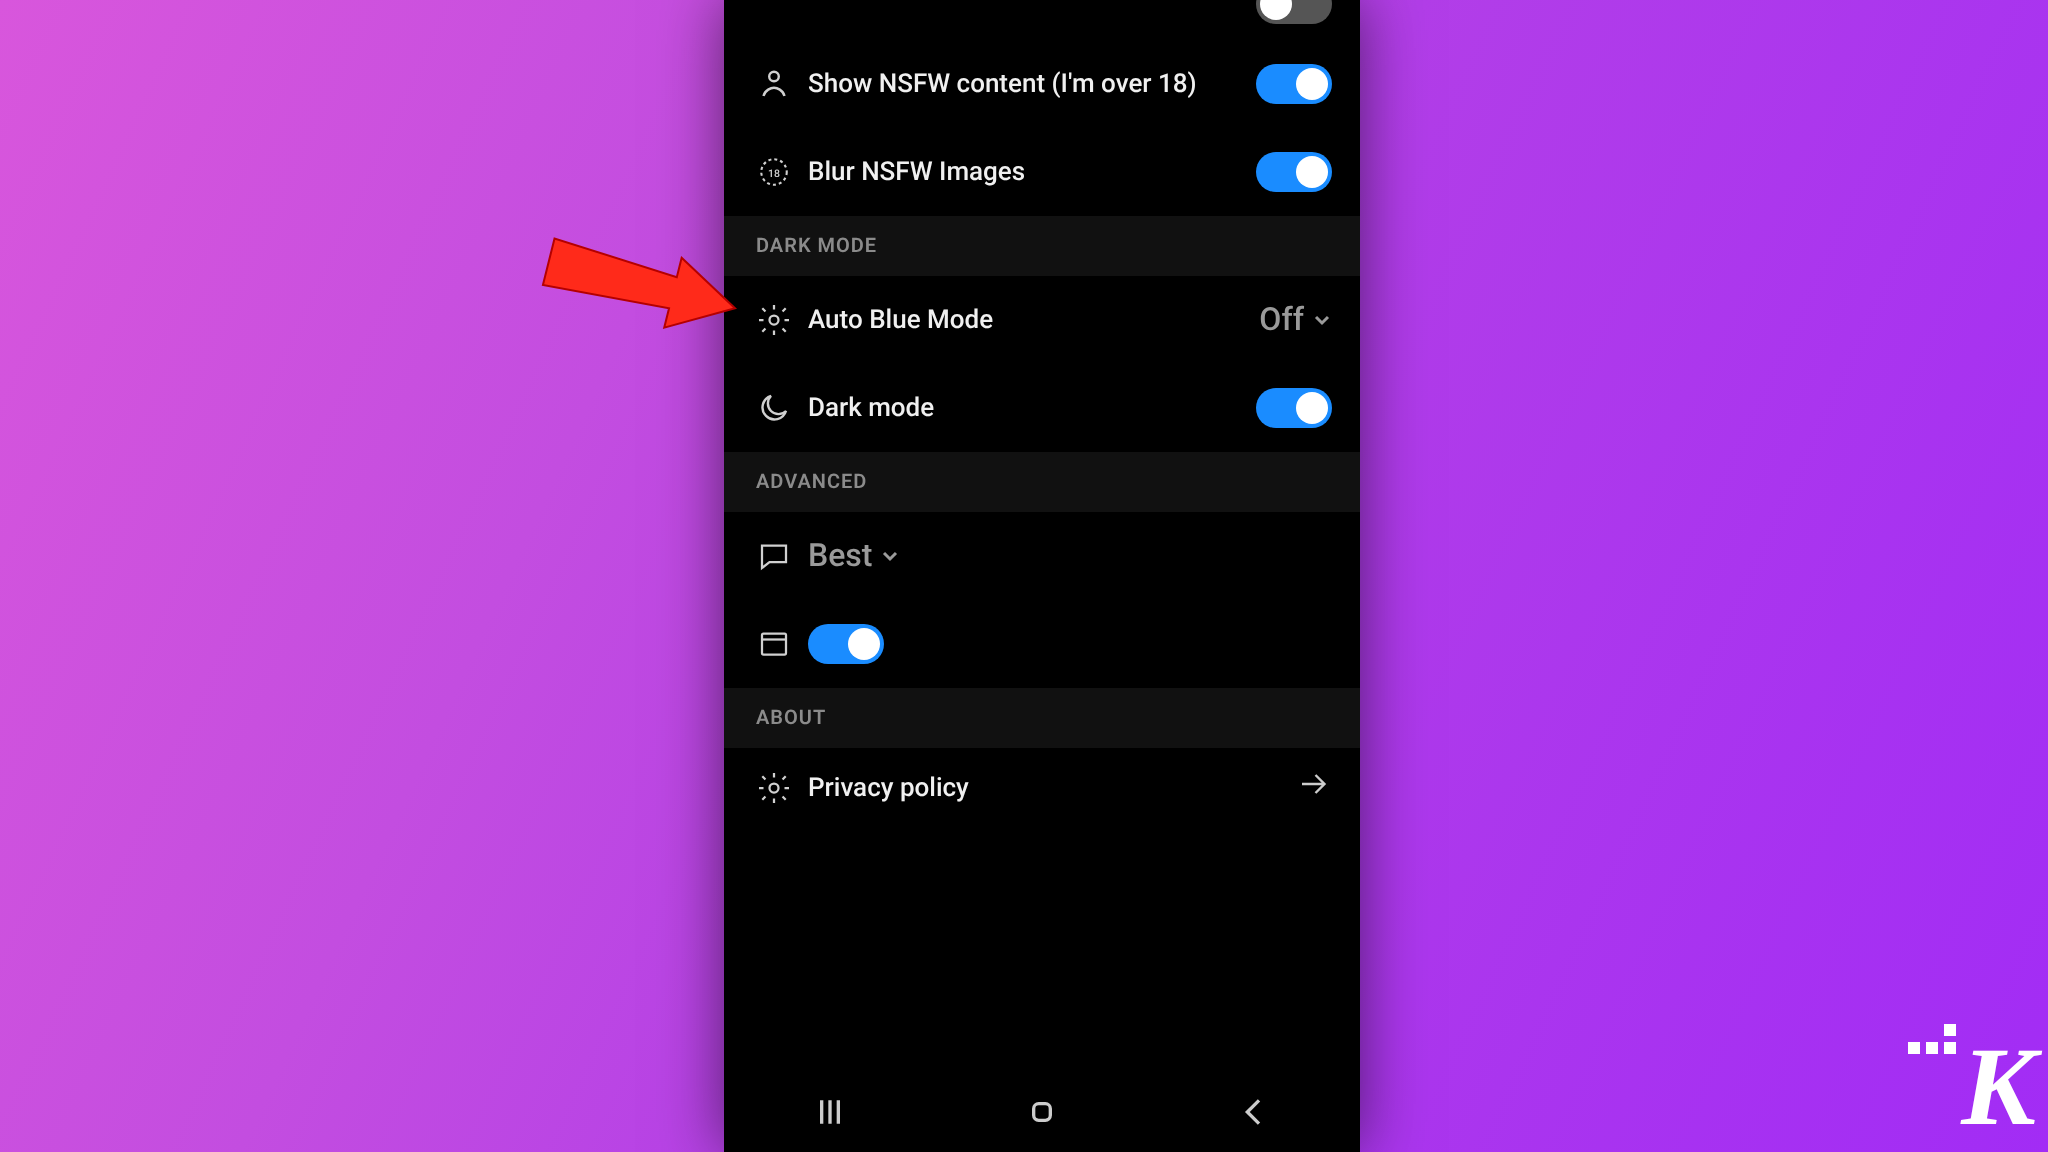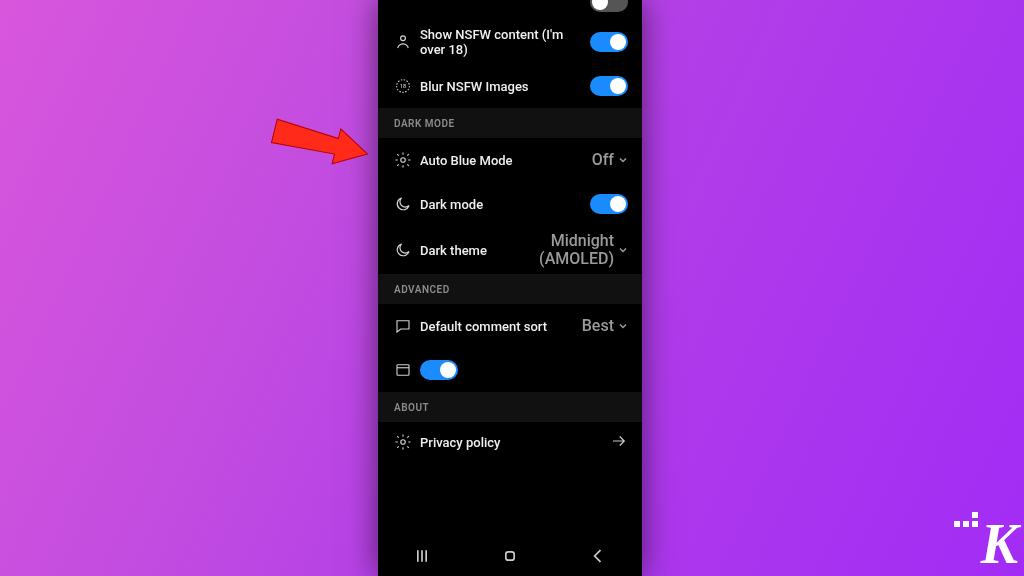--- a/index.html
+++ b/index.html
@@ -4,22 +4,22 @@
 <style>
   * { box-sizing: border-box; margin: 0; padding: 0; }
   html, body { width: 1024px; height: 576px; overflow: hidden; font-family: -apple-system, Roboto, Arial, sans-serif; }
   .bg {
     width: 1024px; height: 576px;
     background: linear-gradient(115deg, #d856dc 0%, #c34de0 30%, #b23ee8 55%, #a22cf5 100%);
     position: relative;
   }
   .phone {
     position: absolute;
-    left: 378px; top: 0;
-    width: 264px; height: 576px;
+    left: 362px; top: 0;
+    width: 318px; height: 576px;
     background: #000;
     box-shadow: 0 0 30px rgba(0,0,0,0.55);
     overflow: hidden;
     color: #e8e8e8;
   }
   .row {
     display: flex; align-items: center;
     height: 44px;
     padding: 0 14px 0 16px;
     font-size: 13px;
@@ -151,46 +151,30 @@
             <path d="M20 14A8 8 0 1 1 10 4a6.5 6.5 0 0 0 10 10z"></path>
           </svg>
       </span>
       <span class="label">Dark mode</span>
       <span class="toggle on">
           <span class="knob"></span>
         </span>
     </div>
 
 
-    <div class="row" style="height:48px;">
-      <span class="icon">
-        <svg viewBox="0 0 24 24" fill="none" stroke="currentColor" stroke-width="1.6">
-            <path d="M20 14A8 8 0 1 1 10 4a6.5 6.5 0 0 0 10 10z"></path>
-          </svg>
-      </span>
-      <span class="label">Dark theme</span>
-      <span class="value" style="white-space:pre-line;">Midnight
-(AMOLED)</span>
-      <span class="chev">
-          <svg viewBox="0 0 10 10" fill="none" stroke="currentColor" stroke-width="1.5">
-            <path d="M2 3.5L5 6.5L8 3.5"></path>
-          </svg>
-        </span>
-    </div>
 
     <div class="section-header">ADVANCED</div>
 
 
     <div class="row">
       <span class="icon">
         <svg viewBox="0 0 24 24" fill="none" stroke="currentColor" stroke-width="1.5">
             <path d="M4 5h16v11H9l-5 4V5z"></path>
           </svg>
       </span>
-      <span class="label">Default comment sort</span>
       <span class="value">Best</span>
       <span class="chev">
           <svg viewBox="0 0 10 10" fill="none" stroke="currentColor" stroke-width="1.5">
             <path d="M2 3.5L5 6.5L8 3.5"></path>
           </svg>
         </span>
     </div>
 
     <div class="row">
       <span class="icon">

